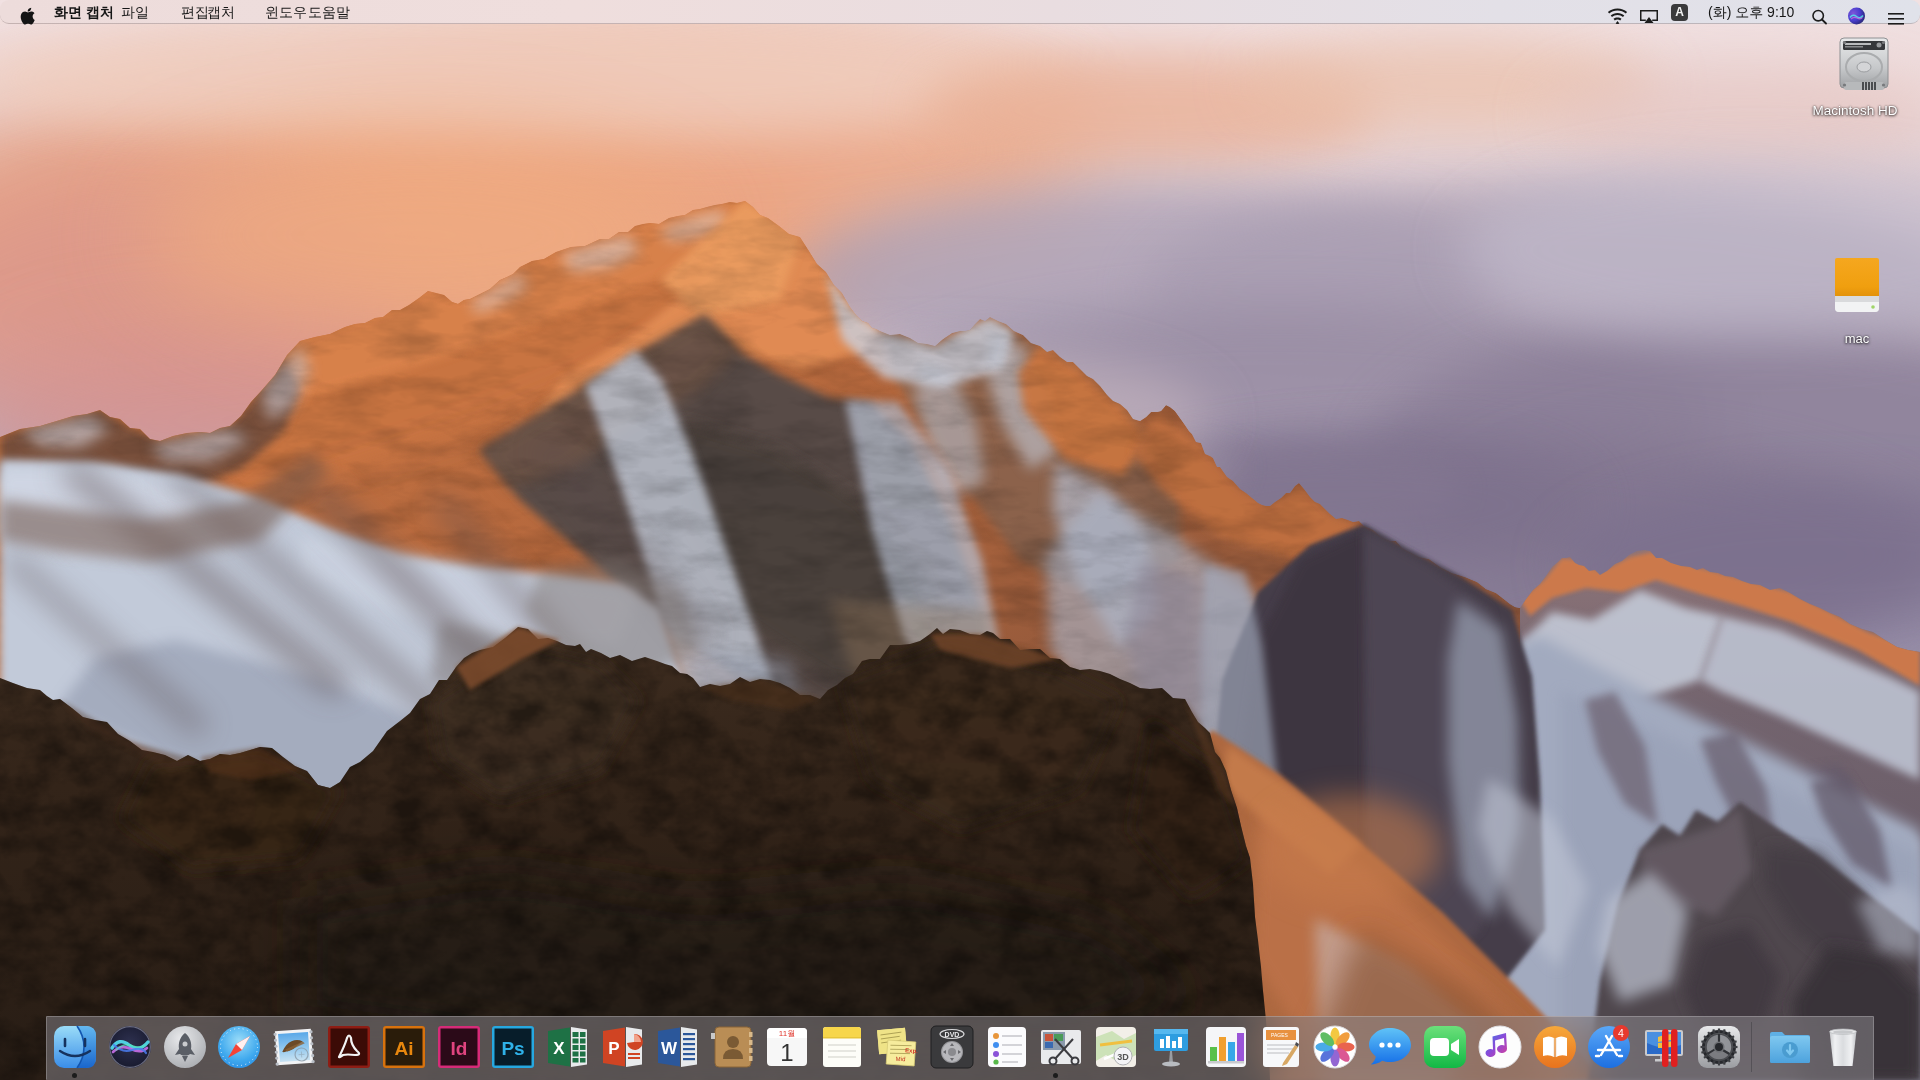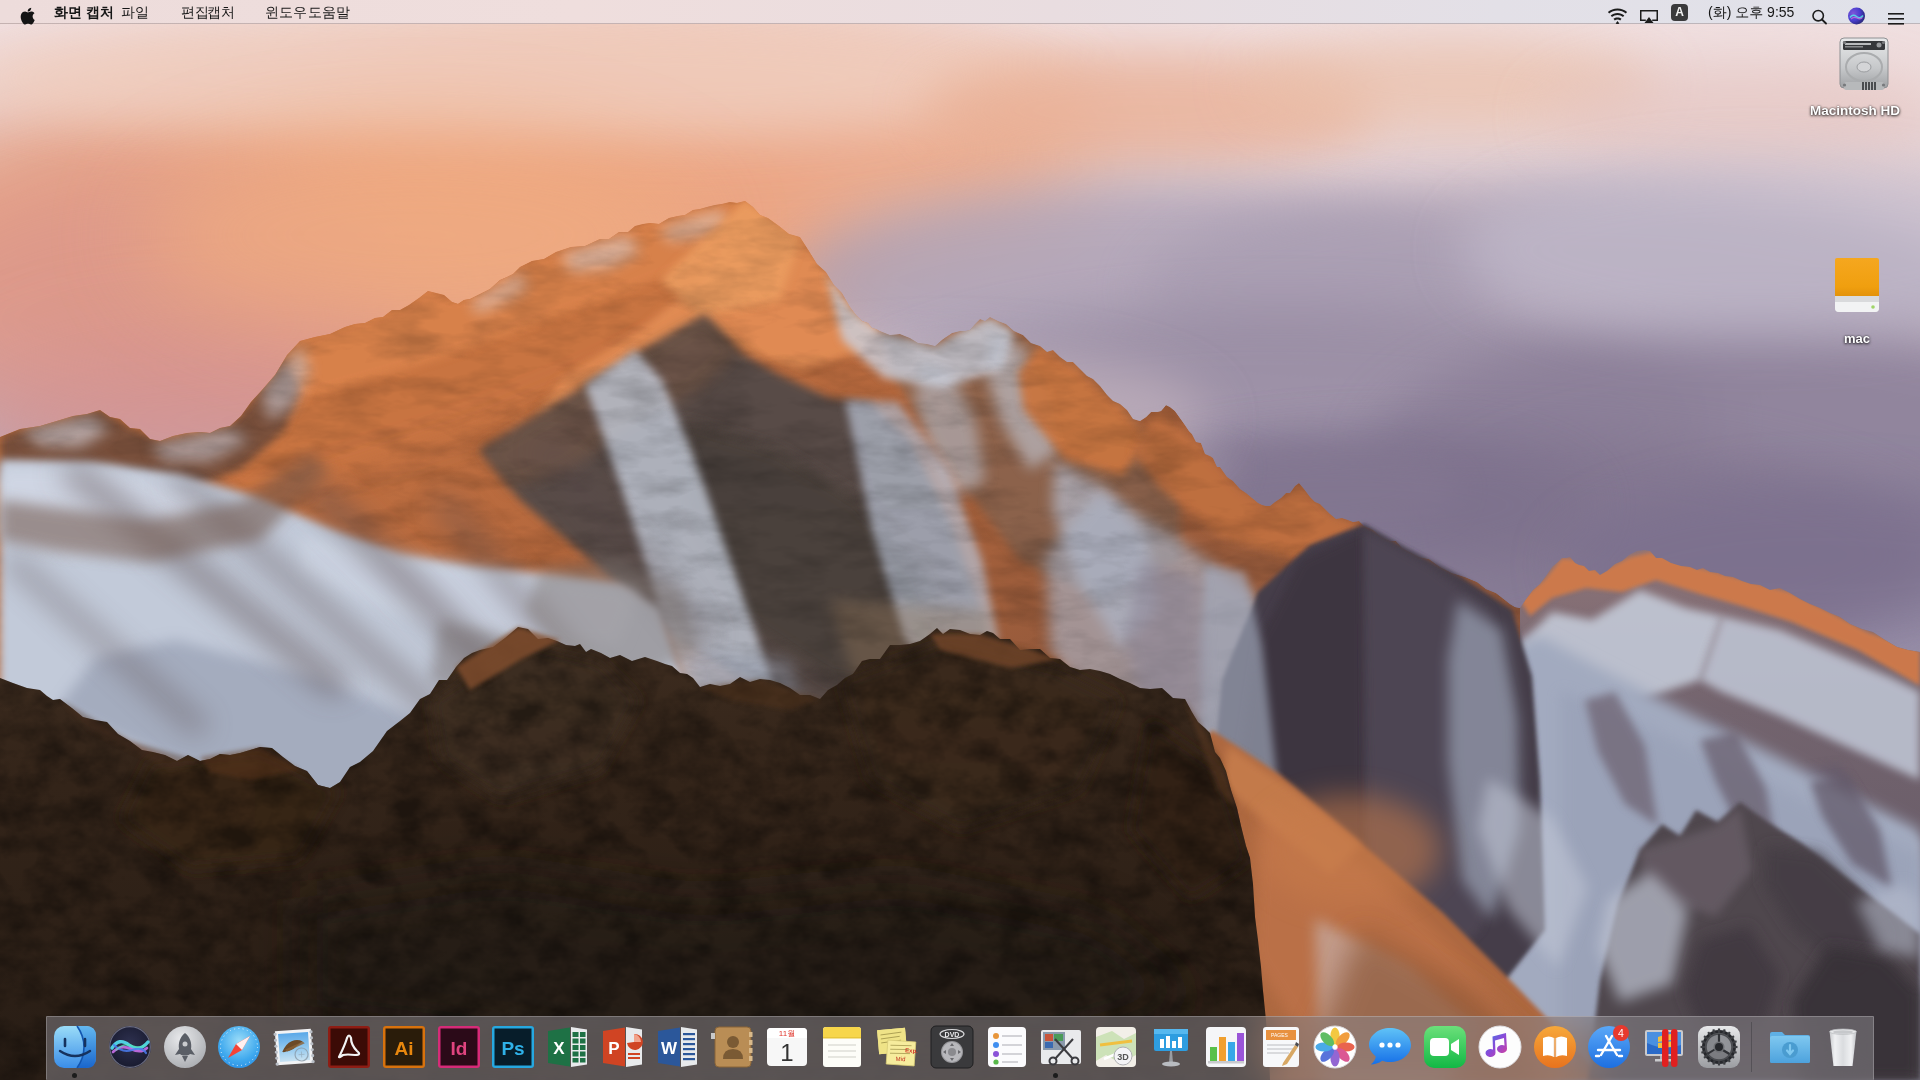--- a/index.html
+++ b/index.html
@@ -1,20 +1,20 @@
 <!DOCTYPE html>
 <html><head><meta charset="utf-8">
 <style>
 html,body{margin:0;padding:0;width:1920px;height:1080px;overflow:hidden;background:#8d8299;font-family:"Liberation Sans",sans-serif;}
 #wall{position:absolute;left:0;top:0;width:1920px;height:1080px;}
-#menubar{position:absolute;left:0;top:0;width:1920px;height:24px;background:linear-gradient(90deg,#eddcdb 0%,#efdedd 30%,#e9dde0 55%,#e3e0e7 78%,#e0e2ea 100%);border-bottom:1px solid rgba(120,100,100,0.35);box-sizing:border-box;}
+#menubar{position:absolute;left:0;top:0;width:1920px;height:24px;background:linear-gradient(90deg,#eddcdb 0%,#efdedd 30%,#e9dde0 55%,#e3e0e7 78%,#e0e2ea 100%);border-bottom:1px solid rgba(120,100,100,0.35);box-sizing:border-box;border-radius:9px;}
 .mi{position:absolute;top:0;height:24px;line-height:24px;font-size:14px;color:#161616;white-space:nowrap;}
 .b{font-weight:bold;}
 #dock{position:absolute;left:46px;top:1016px;width:1828px;height:64px;background:rgba(135,131,137,0.55);backdrop-filter:blur(22px) saturate(1.1);border:1px solid rgba(255,255,255,0.22);border-bottom:none;border-radius:1px;box-sizing:border-box;}
-.lbl{position:absolute;color:#fff;font-weight:bold;font-size:13px;text-align:center;text-shadow:0 1px 3px rgba(0,0,0,.85),0 0 2px rgba(0,0,0,.6);}
+.lbl{position:absolute;color:#fff;font-weight:normal;font-size:13px;text-align:center;text-shadow:0 1px 3px rgba(0,0,0,.85),0 0 2px rgba(0,0,0,.6);}
 .di{position:absolute;top:1025px;width:42px;height:42px;}
 </style></head>
 <body>
 <svg id="wall" viewBox="0 0 1920 1080" preserveAspectRatio="none">
     <defs>
 <linearGradient id="sky" x1="0" y1="0" x2="0" y2="1">
         <stop offset="0" stop-color="#f1e1e2"></stop>
         <stop offset="0.09" stop-color="#ecd9d9"></stop>
         <stop offset="0.26" stop-color="#d2c2cd"></stop>
         <stop offset="0.44" stop-color="#b3aabe"></stop>
@@ -220,21 +220,21 @@
         <path d="M10.5,9.4 C12,9.4 13.4,9.9 14.5,10.8 L13.2,12.4 C12.5,11.8 11.5,11.4 10.5,11.4 C9.5,11.4 8.5,11.8 7.8,12.4 L6.5,10.8 C7.6,9.9 9,9.4 10.5,9.4 Z"></path>
         <path d="M10.5,4.9 C13.1,4.9 15.5,5.9 17.3,7.4 L16,9 C14.5,7.7 12.6,6.9 10.5,6.9 C8.4,6.9 6.5,7.7 5,9 L3.7,7.4 C5.5,5.9 7.9,4.9 10.5,4.9 Z"></path>
         <path d="M10.5,0.4 C14.2,0.4 17.6,1.8 20.1,4 L18.8,5.6 C16.6,3.6 13.7,2.4 10.5,2.4 C7.3,2.4 4.4,3.6 2.2,5.6 L0.9,4 C3.4,1.8 6.8,0.4 10.5,0.4 Z"></path>
       </g>
     </svg>
  <svg class="mi" style="left:1640px;top:5px" width="18" height="14" viewBox="0 0 18 14">
       <path d="M0,0 L18,0 L18,11 L12.2,11 L12.2,9.5 L16.5,9.5 L16.5,1.5 L1.5,1.5 L1.5,9.5 L5.8,9.5 L5.8,11 L0,11 Z" fill="#1c1c1c"></path>
       <path d="M9,7 L13.5,13 L4.5,13 Z" fill="#1c1c1c"></path>
     </svg>
  <div class="mi" style="left:1671px;top:4px;width:17px;height:17px;background:#3a3a3c;border-radius:4px;color:#f3f3f3;font-size:12px;font-weight:bold;text-align:center;line-height:17px;">A</div>
- <span class="mi" style="left:1708px;font-size:14px;">(화) 오후 9:55</span>
+ <span class="mi" style="left:1708px;font-size:14px;">(화) 오후 9:10</span>
  <svg class="mi" style="left:1812px;top:5px" width="15" height="15" viewBox="0 0 15 15">
       <circle cx="6.2" cy="6.2" r="5.2" fill="none" stroke="#1c1c1c" stroke-width="1.6"></circle>
       <line x1="10" y1="10" x2="14" y2="14" stroke="#1c1c1c" stroke-width="1.8" stroke-linecap="round"></line>
     </svg>
  <svg class="mi" style="left:1848px;top:4px" width="17" height="17" viewBox="0 0 17 17">
       <defs>
         <radialGradient id="siri" cx="0.3" cy="0.35" r="0.9">
           <stop offset="0" stop-color="#7f56d9"></stop>
           <stop offset="0.45" stop-color="#4b3fd0"></stop>
           <stop offset="1" stop-color="#1a1b4e"></stop>

